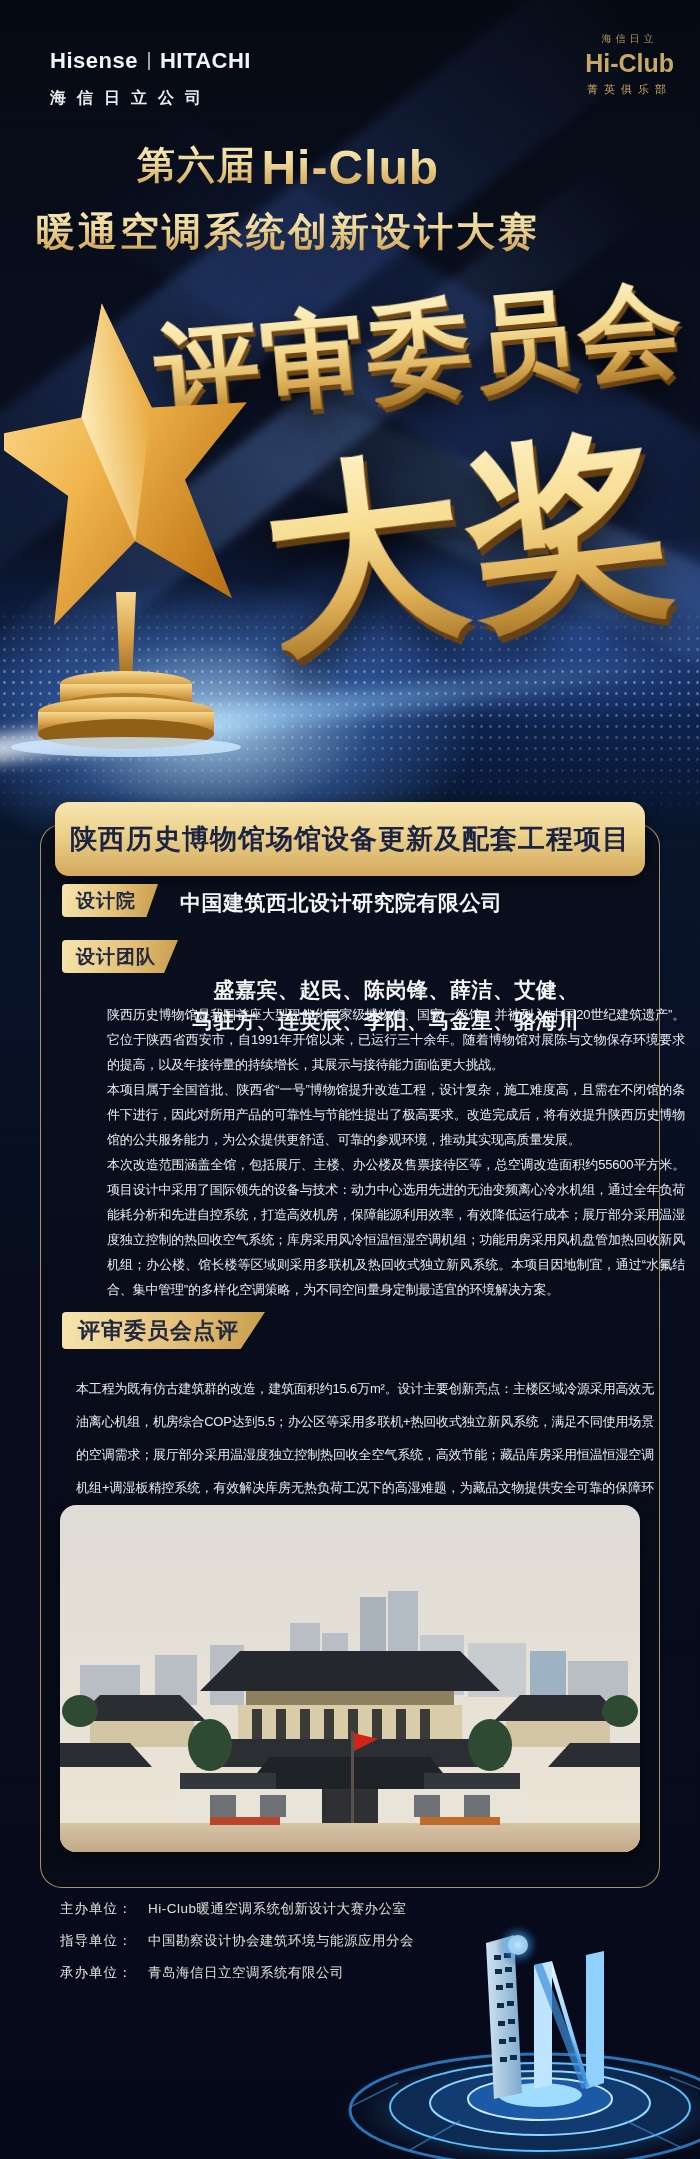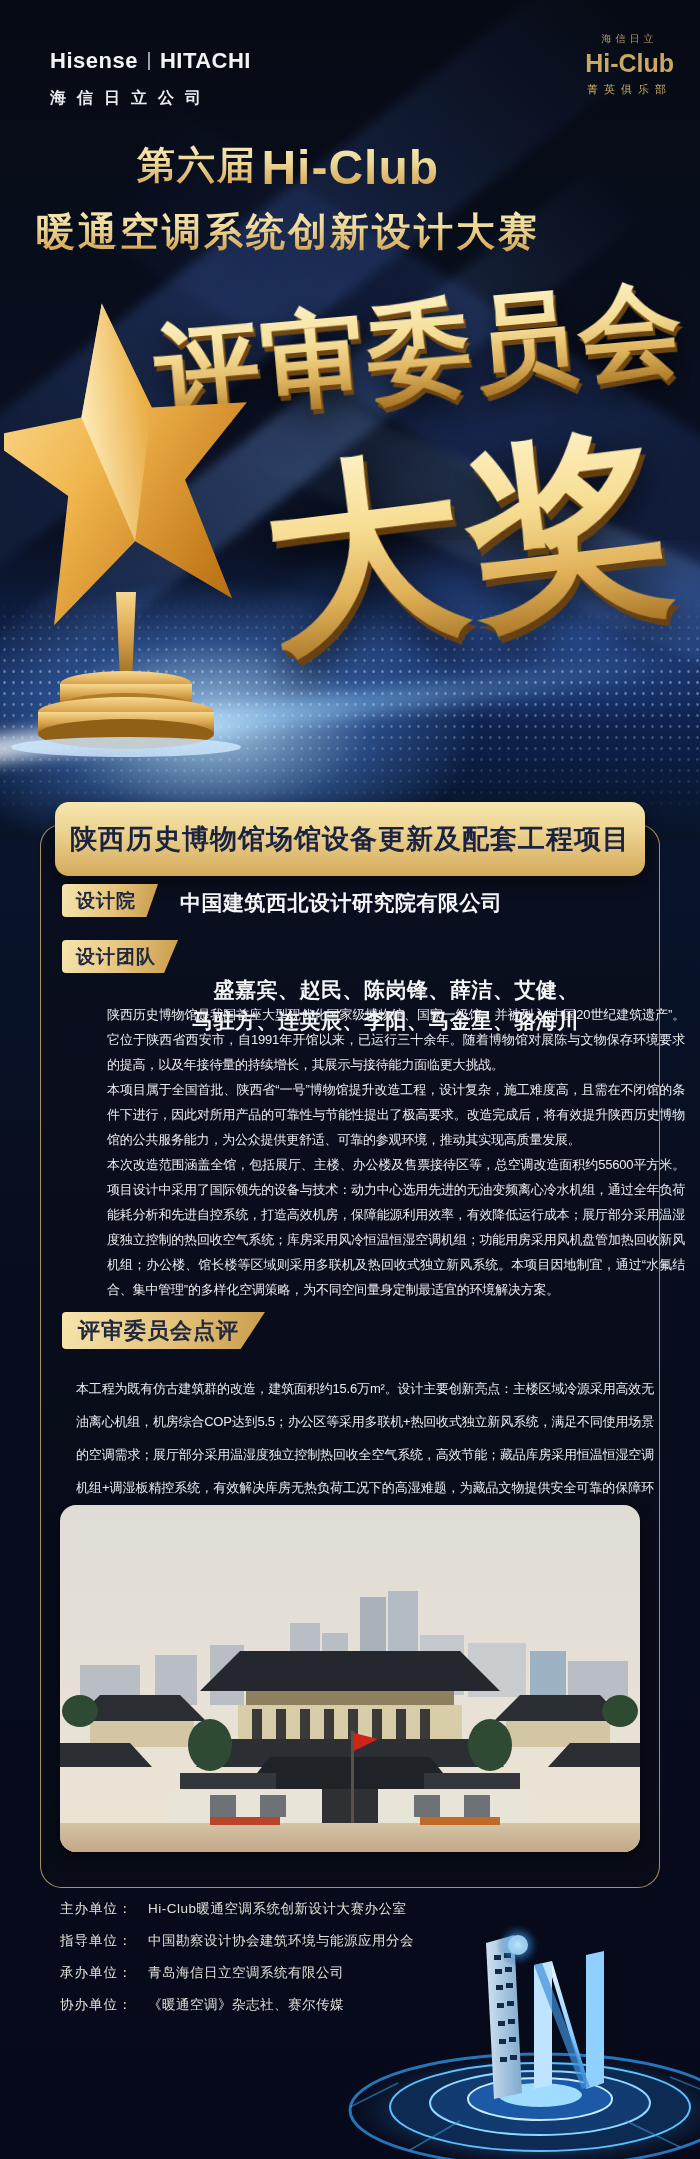--- a/index.html
+++ b/index.html
@@ -281,24 +281,20 @@
       <span class="val">Hi-Club暖通空调系统创新设计大赛办公室</span>
     </div>
     <div class="org-row">
       <span class="lab">指导单位：</span>
       <span class="val">中国勘察设计协会建筑环境与能源应用分会</span>
     </div>
     <div class="org-row">
       <span class="lab">承办单位：</span>
       <span class="val">青岛海信日立空调系统有限公司</span>
     </div>
-    <div class="org-row">
-      <span class="lab">协办单位：</span>
-      <span class="val">《暖通空调》杂志社、赛尔传媒</span>
-    </div>
   </div>
 
   <div class="n-monument">
     <svg width="420" height="240" viewBox="0 0 420 240">
       <defs>
         <linearGradient id="nblue" x1="0" y1="0" x2="0" y2="1">
           <stop offset="0" stop-color="#eaf7ff"></stop>
             <stop offset=".55" stop-color="#8fd0ff"></stop>
             <stop offset="1" stop-color="#2f7fd0"></stop>
         </linearGradient>

